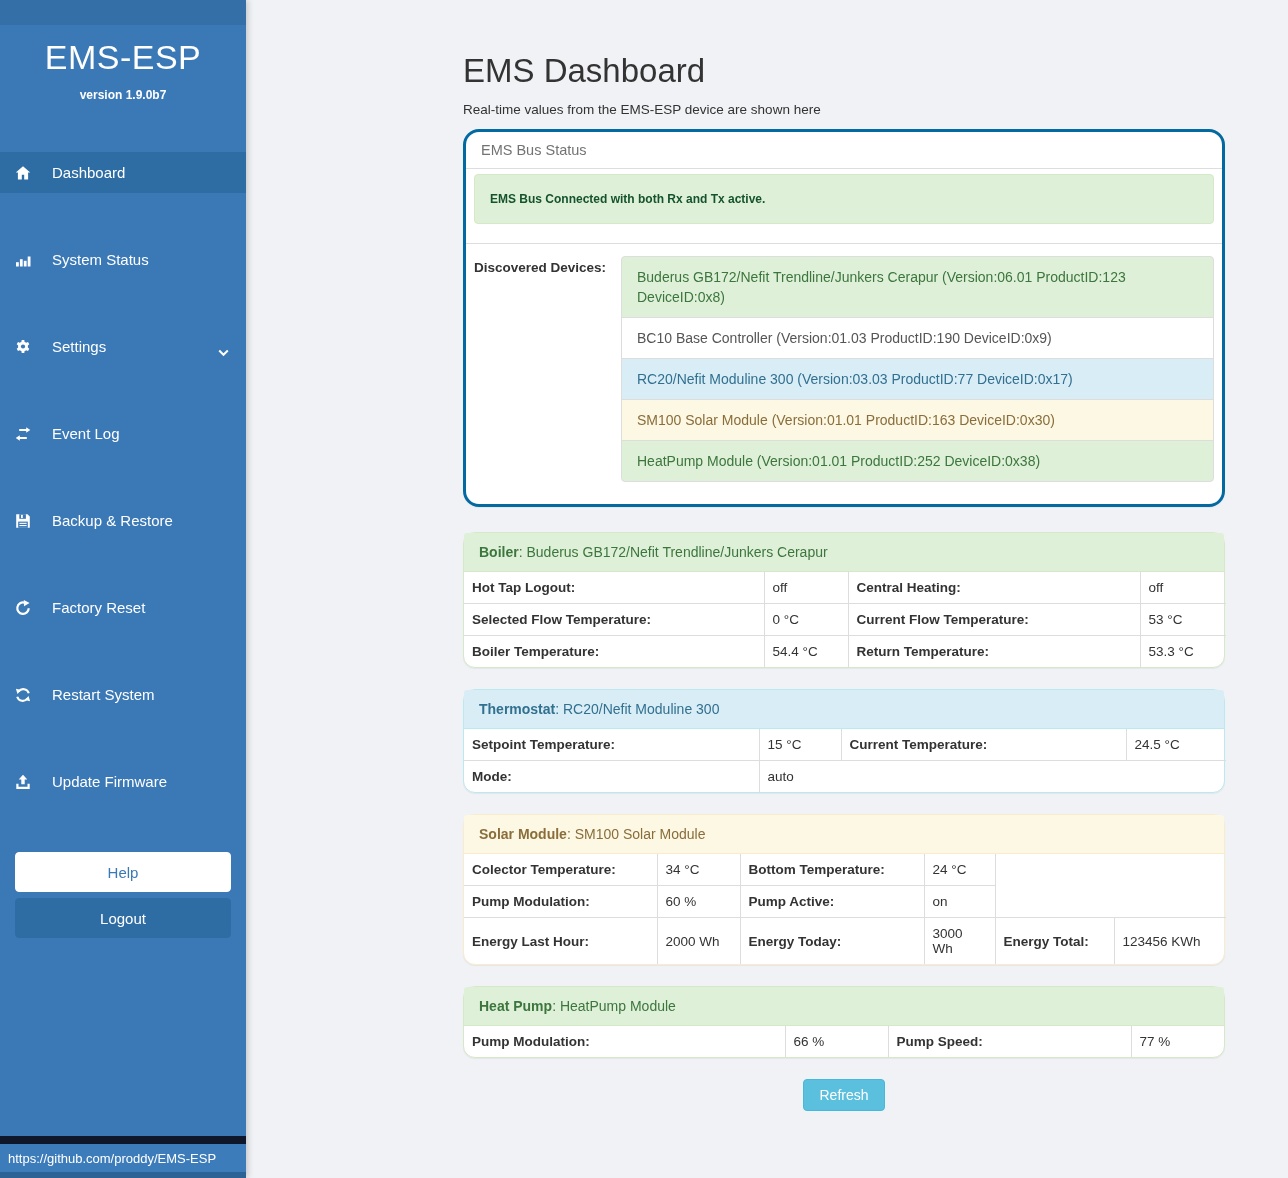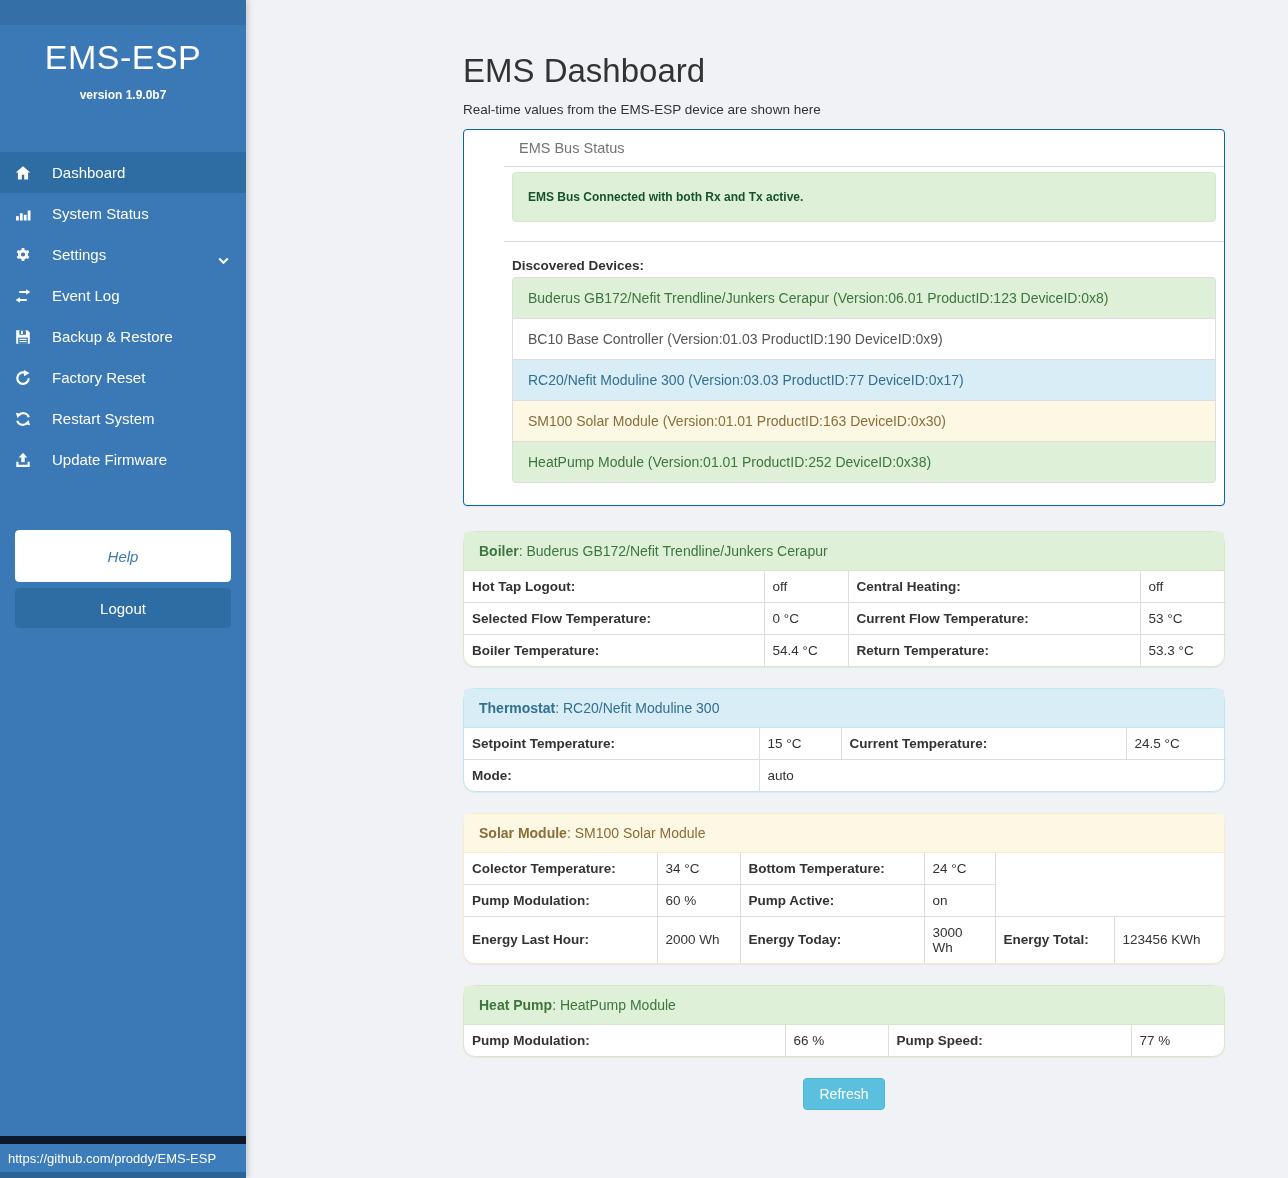--- a/index.html
+++ b/index.html
@@ -8,42 +8,42 @@
     font-family: "Liberation Sans", "DejaVu Sans", sans-serif;
     background:#f0f2f5; color:#333; position:relative;
   }
   
   .sidebar{position:absolute;left:0;top:0;width:246px;height:1178px;background:#3a78b6;
     box-shadow:2px 0 6px rgba(0,0,0,.18);z-index:5;}
   .top-strip{height:25px;background:#346fa8;}
   .brand{color:#fff;text-align:center;font-size:34px;font-weight:400;padding-top:13px;letter-spacing:.5px;}
   .version{color:#fff;text-align:center;font-size:12px;font-weight:bold;margin-top:11px;}
   .nav{margin-top:50px;}
-  .nav-item{height:41px;display:flex;align-items:center;color:#fff;font-size:15px;position:relative;cursor:pointer;}
+  .nav-item{height:41px;display:flex;align-items:center;color:#fff;font-size:15px;position:relative;cursor:pointer;margin-top:46px;}
   .nav-item.active{background:#2e6da4;}
   .nav-item .ico{width:17px;height:16px;margin-left:14px;margin-right:21px;display:flex;align-items:center;justify-content:center;flex:none;}
   .chev{position:absolute;right:17px;top:17px;}
   .side-buttons{margin:50px 15px 0;}
-  .btn-help{display:block;width:100%;height:52px;background:#fff;color:#3a78b6;border:1px solid #fff;
-    border-radius:4px;font-size:15px;font-family:inherit;cursor:pointer;font-style:italic;}
+  .btn-help{display:block;width:100%;height:40px;background:#fff;color:#3a78b6;border:1px solid #fff;
+    border-radius:4px;font-size:15px;font-family:inherit;cursor:pointer;}
   .btn-logout{display:block;width:100%;height:40px;background:#2e6da4;color:#fff;border:1px solid #2e6da4;
     border-radius:4px;font-size:15px;font-family:inherit;cursor:pointer;margin-top:6px;}
   .url-tip{position:absolute;bottom:6px;left:0;width:100%;background:#3d7cba;border-top:8px solid #0f172a;
     padding:7px 8px 6px;font-size:13px;color:#fff;white-space:nowrap;}
   .bottom-strip{position:absolute;bottom:0;left:0;width:100%;height:6px;background:#2d6394;}
   
   .main{margin-left:463px;width:762px;padding-top:52px;}
   .page-title{font-size:33px;font-weight:400;color:#333;margin:0 0 12px;}
   .page-sub{font-size:13.5px;color:#333;margin:0 0 12px;}
-  .panel{background:#fff;border:1px solid #0369a1;border-radius:4px;box-shadow:0 1px 1px rgba(0,0,0,.05);padding-left:40px;}
+  .panel{background:#fff;border:3px solid #0369a1;border-radius:16px;box-shadow:0 1px 1px rgba(0,0,0,.05);}
   .panel-heading{padding:10px 15px;font-size:14.5px;color:#737373;border-bottom:1px solid #ddd;}
   .panel-pad{padding:5px 8px 19px;}
   .alert{background:#dff0d8;border:1px solid #d6e9c6;color:#14532d;font-weight:bold;font-size:12px;
     padding:17px 15px;border-radius:4px;}
-  .devices{border-top:1px solid #ddd;display:flex;padding:12px 8px 22px;flex-direction:column;}
+  .devices{border-top:1px solid #ddd;display:flex;padding:12px 8px 22px;}
   .devices-label{width:147px;font-weight:bold;font-size:13.5px;line-height:1.6;padding-top:1px;flex:none;}
   .device-list{flex:1;}
   .device-item{padding:10px 15px;font-size:14px;line-height:20px;border:1px solid #ddd;margin-top:-1px;background:#fff;color:#555;}
   .device-item:first-child{margin-top:0;border-top-left-radius:4px;border-top-right-radius:4px;}
   .device-item:last-child{border-bottom-left-radius:4px;border-bottom-right-radius:4px;}
   .variant-success{background:#dff0d8;color:#3c763d;}
   .variant-info{background:#d9edf7;color:#31708f;}
   .variant-warning{background:#fcf8e3;color:#8a6d3b;}
   .variant-default{background:#fff;color:#555;}
   

